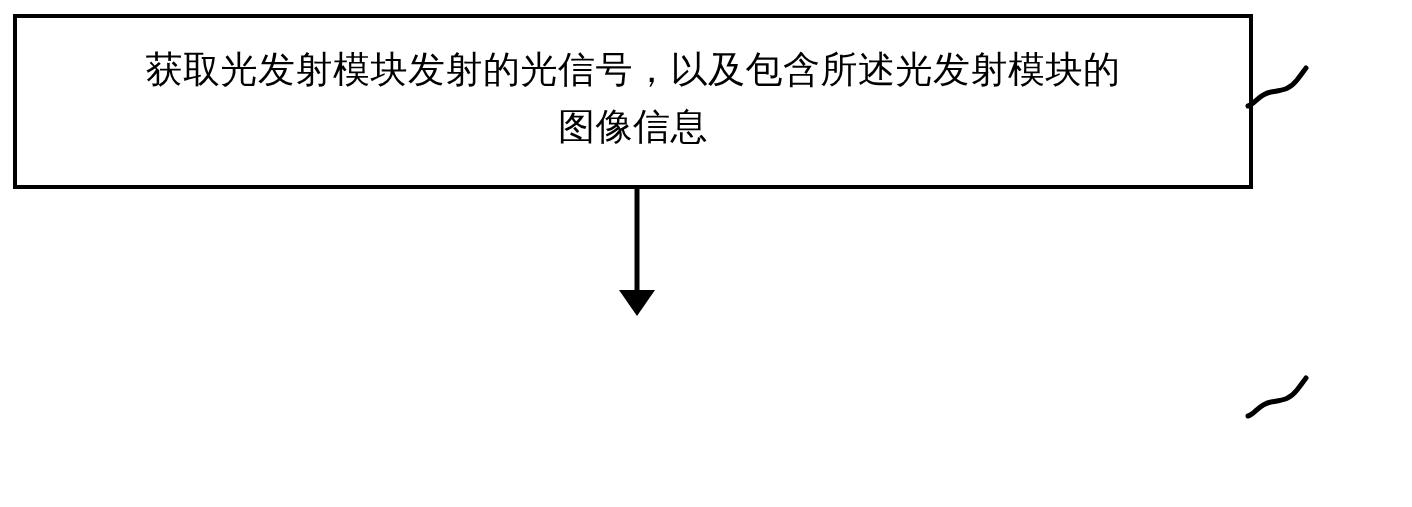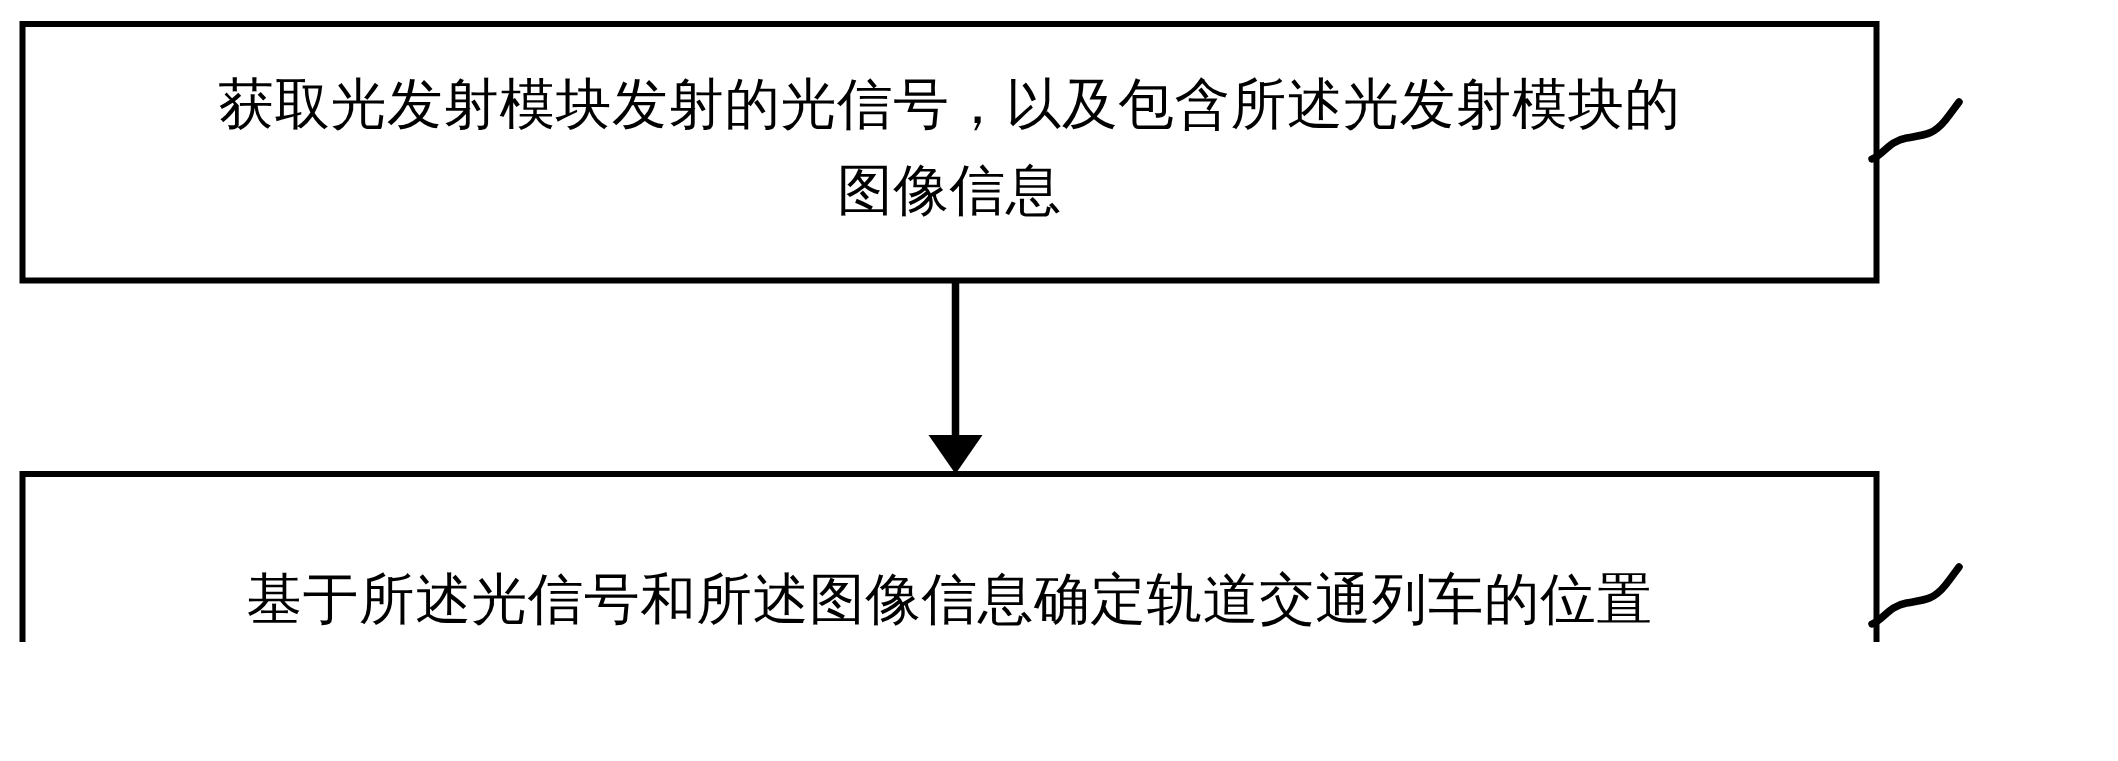--- a/index.html
+++ b/index.html
@@ -117,23 +117,20 @@
     </svg>
   </div>
 
   <div id="connector-arrow">
     <svg width="64" height="132" viewBox="0 0 64 132" xmlns="http://www.w3.org/2000/svg">
       <line x1="32" y1="0" x2="32" y2="108" stroke="#000000" stroke-width="5"></line>
       <polygon points="14,104 50,104 32,130" fill="#000000"></polygon>
     </svg>
   </div>
 
-  <div class="proc-box" id="box-s102">
-    <div class="proc-text">基于所述光信号和所述图像信息确定轨道交通列车的位置</div>
-  </div>
 
   <div class="leader" id="leader-s102">
     <svg width="66" height="52" viewBox="0 0 66 52" xmlns="http://www.w3.org/2000/svg">
       <path d="M 3 48 C 10 46, 14 36, 26 34 C 38 32, 44 32, 52 22 C 56 17, 58 14, 61 10" stroke="#000000" stroke-width="5" fill="none" stroke-linecap="round" stroke-linejoin="round"></path>
     </svg>
   </div>
 
 </div>
 
 </body></html>

